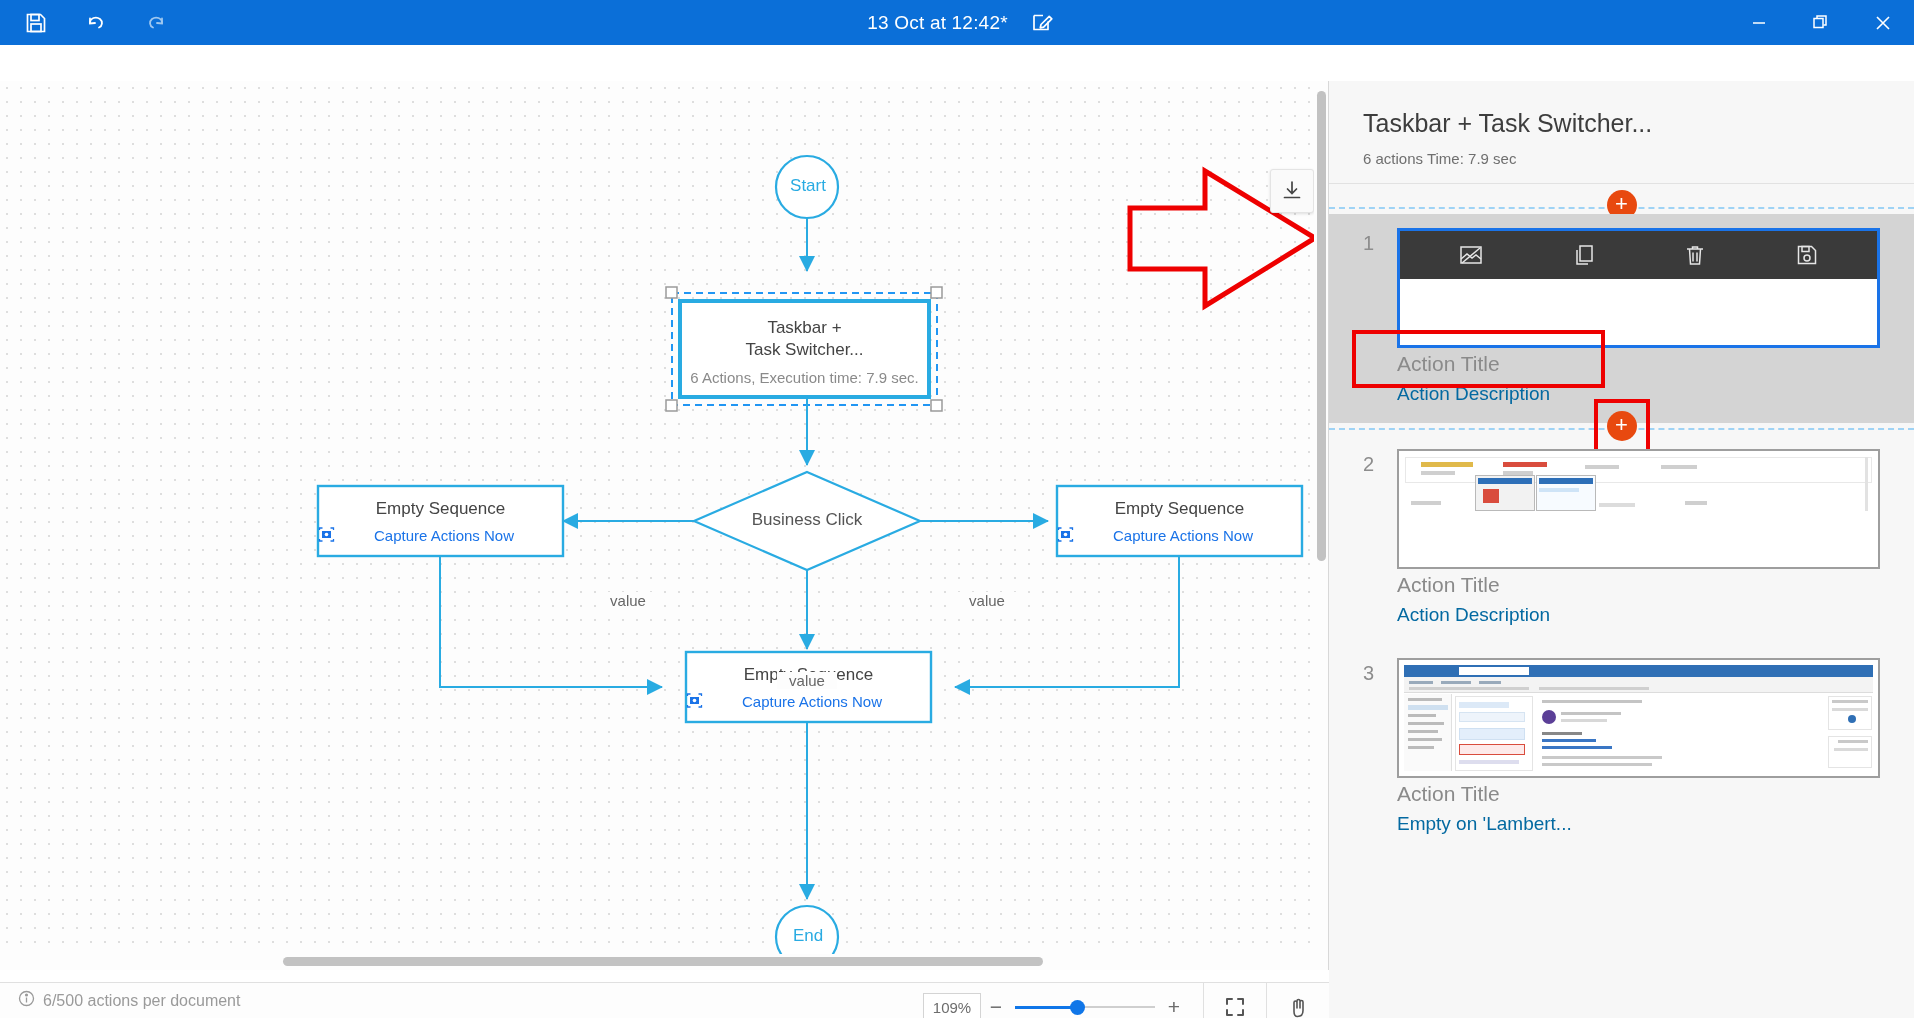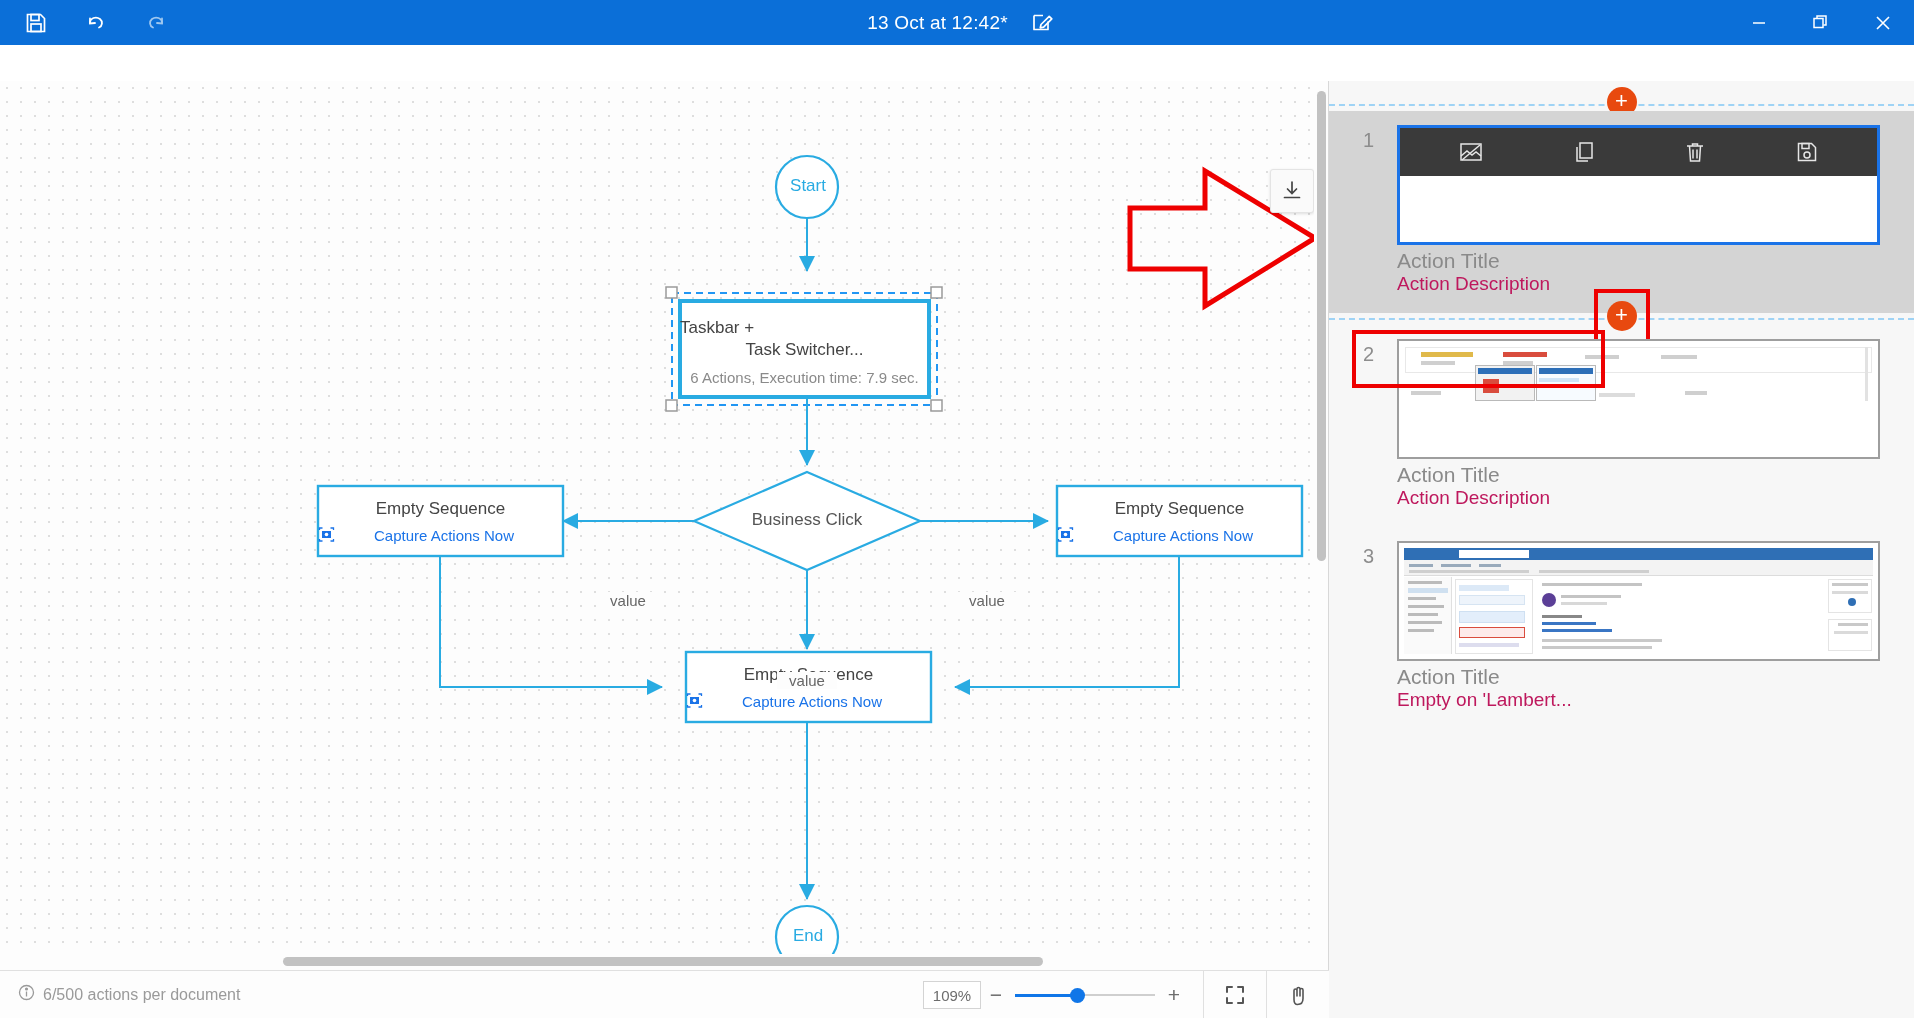--- a/index.html
+++ b/index.html
@@ -86,21 +86,21 @@
     position: absolute; right: 0; top: 0; width: 14px; height: 889px;
     background: #fdfdfd;
   }
   .vscroll-thumb {
     position: absolute; left: 3px; top: 10px; width: 9px; height: 470px;
     background: #c2c2c2; border-radius: 5px; cursor: pointer;
   }
 
   
   .statusbar {
-    position: absolute; left: 0; bottom: 0; width: 1329px; height: 48px;
+    position: absolute; left: 0; bottom: 0; width: 1329px; height: 36px;
     background: #fdfdfd; border-top: 1px solid #e0e0e0;
     display: flex; align-items: center;
   }
   .status-text {
     margin-left: 18px; color: #9a9a9a; font-size: 16px;
     display: flex; align-items: center; gap: 8px;
   }
   .zoom-tools {
     position: absolute; right: 0; top: 0; height: 48px; display: flex;
     align-items: center;
@@ -175,21 +175,21 @@
   .thumb.selected-thumb { border: 3px solid #1a73e8; }
 
   .thumb-toolbar {
     position: absolute; top: 0; left: 0; right: 0; height: 48px;
     background: #3a3a3a; display: flex; align-items: center;
     justify-content: space-around; padding: 0 14px;
   }
   .tt-ico { cursor: pointer; display: flex; align-items: center; }
 
   .card-title { margin-top: 4px; font-size: 21px; color: #8a8a8a; }
-  .card-desc { font-size: 19px; color: #be185d; }
+  .card-desc { margin-top: 7px; font-size: 19px; color: #0369a1; }
 
   
   .mini { position: absolute; inset: 0; background: #fff; }
   .mini-bar { position: absolute; background: #d9d9d9; }
 
   
   .red-arrow { position: absolute; top: 85px; left: 1125px; pointer-events: none; }
   .red-box {
     position: absolute; border: 4px solid #ee0000; pointer-events: none;
   }
@@ -296,21 +296,21 @@
         <path d="M440,475 L440,606 L662,606" stroke="#29ABE2" stroke-width="2" fill="none" marker-end="url(#ah)"></path>
 
         <path d="M1179,475 L1179,606 L955,606" stroke="#29ABE2" stroke-width="2" fill="none" marker-end="url(#ah)"></path>
 
         <path d="M807,641 L807,818" stroke="#29ABE2" stroke-width="2" fill="none" marker-end="url(#ah)"></path>
         <circle cx="807" cy="856" r="31" fill="#fff" stroke="#29ABE2" stroke-width="2.2"></circle>
       </svg>
 
       <div style="position:absolute;left:777px;top:95px;width:62px;text-align:center;color:#29ABE2;font-size:17px;" class="node-label">Start</div>
 
-      <div style="position:absolute;left:680px;top:236px;width:249px;color:#444;font-size:17px;line-height:22px;" class="node-label">Taskbar +</div>
+      <div style="position:absolute;left:680px;top:236px;width:249px;text-align:center;color:#444;font-size:17px;line-height:22px;" class="node-label">Taskbar +</div>
       <div style="position:absolute;left:680px;top:258px;width:249px;text-align:center;color:#444;font-size:17px;line-height:22px;" class="node-label">Task Switcher...</div>
       <div style="position:absolute;left:680px;top:288px;width:249px;text-align:center;color:#8a8a8a;font-size:15px;" class="node-label">6 Actions, Execution time: 7.9 sec.</div>
 
       <div style="position:absolute;left:722px;top:429px;width:170px;text-align:center;color:#555;font-size:17px;" class="node-label">Business Click</div>
 
       <div style="position:absolute;left:318px;top:418px;width:245px;text-align:center;color:#444;font-size:17px;" class="node-label">Empty Sequence</div>
       <div style="position:absolute;left:318px;top:446px;width:245px;display:flex;align-items:center;justify-content:center;gap:7px;">
         <span>
           <svg width="17" height="15" viewBox="0 0 17 15" fill="none" stroke="#1a73e8" stroke-width="1.3">
             <path d="M1.5 3V1h3M15.5 3V1h-3M1.5 12v2h3M15.5 12v2h-3"></path>
@@ -403,20 +403,24 @@
       <div class="zt-sep" style="margin-left:0"></div>
       <div class="zt-btn">
         <svg width="25" height="25" viewBox="0 0 25 25" fill="none" stroke="#555" stroke-width="1.6" stroke-linejoin="round">
           <path d="M8 14V7.5a1.5 1.5 0 013 0V13V6a1.5 1.5 0 013 0v7V7a1.5 1.5 0 013 0v8.5c0 4-2.5 6-5.5 6S8 19.5 8 16.5z"></path>
         </svg>
       </div>
     </div>
   </div>
 
   <div class="sidebar">
+    <div class="sb-header">
+      <div class="sb-title">Taskbar + Task Switcher...</div>
+      <div class="sb-sub">6 actions Time: 7.9 sec</div>
+    </div>
 
     <div class="sb-list">
 
       <div class="insert-row" style="margin-top:18px">
         <div class="insert-line"></div>
         <div class="plus-btn">+</div>
       </div>
 
       <div class="action-card selected">
         <div class="card-num">1</div>

